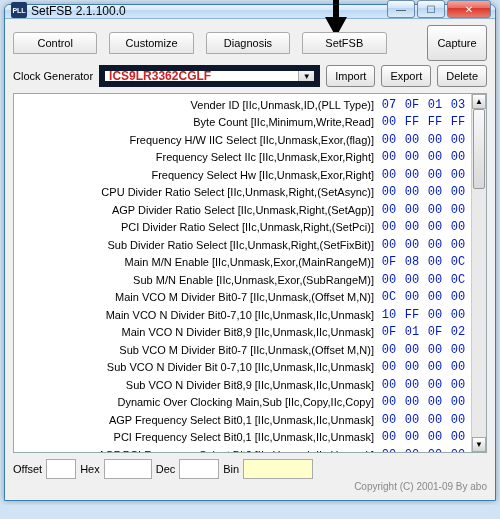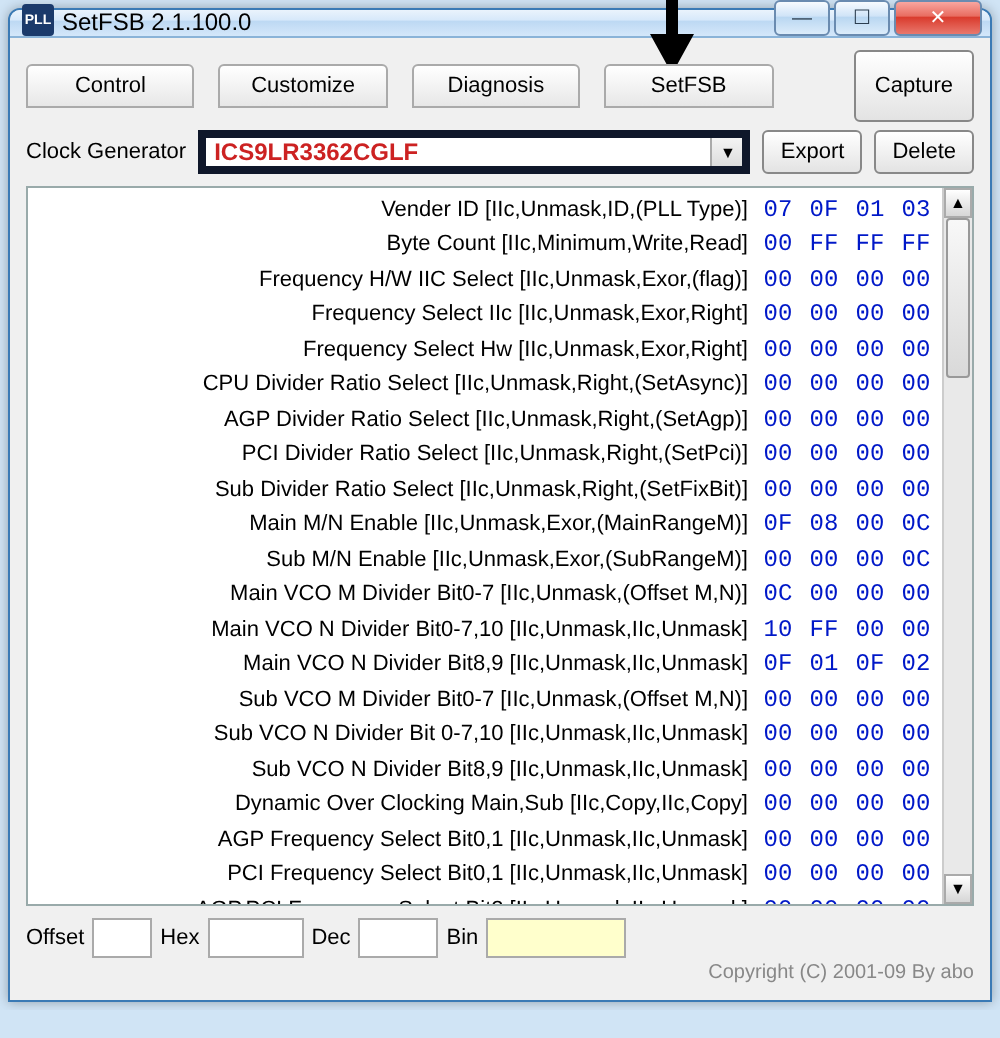--- a/index.html
+++ b/index.html
@@ -11,21 +11,21 @@
   .winbtns { display: flex; gap: 2px; }
   .winbtn { width: 28px; height: 18px; border-radius: 3px; border: 1px solid #6a8bb0; display: flex; align-items: center; justify-content: center; font-size: 10px; color: #2c3e50; background: linear-gradient(to bottom,#f7fbff,#cfe3f7 45%,#b8d6f1 46%,#dcecfa); cursor: pointer; }
   .winbtn.close { background: linear-gradient(to bottom,#f8a6a0,#e86b5f 45%,#d9392b 46%,#e9786d); color: #fff; width: 44px; }
   .client { padding: 6px 8px 8px 8px; background: #f0f0f0; }
   .tabbar { display: flex; gap: 12px; margin-bottom: 4px; align-items:center; }
   .tab { flex: 1; border: 1px solid #aaa; background: linear-gradient(#fff,#e7e7e7); height: 22px; display:flex; align-items:center; justify-content:center; border-radius:3px 3px 0 0; cursor:pointer; position:relative; }
   .tab.spacer { flex:0.2; border:none; background:none; cursor:default;}
   .capture { width:60px; height:36px; border:1px solid #888; background:linear-gradient(#fff,#e3e3e3); border-radius:3px; display:flex; align-items:center; justify-content:center; cursor:pointer;}
   .row2 { display:flex; align-items:center; gap:6px; margin-bottom:6px; }
   .label { white-space:nowrap; }
-  .combo { flex:1; display:flex; align-items:center; border:4px solid #0f172a; height:22px; background:#fff; position:relative; }
+  .combo { flex:1; display:flex; align-items:center; border:6px solid #0f172a; height:22px; background:#fff; position:relative; }
   .combo .val { flex:1; padding:0 4px; color:#c22; font-weight:bold; font-size:12px; }
   .combo .drop { width:16px; height:100%; background:linear-gradient(#f4f4f4,#ddd); border-left:1px solid #aaa; display:flex; align-items:center; justify-content:center; cursor:pointer; font-size:8px;}
   .btn { height:22px; padding:0 8px; border:1px solid #888; background:linear-gradient(#fff,#e3e3e3); border-radius:3px; cursor:pointer; display:flex; align-items:center; justify-content:center; }
   .listpane { border:1px solid #9aa; background:#fff; height:360px; overflow:hidden; position:relative; display:flex; }
   .listbody { flex:1; padding:2px 0; }
   .lrow { display:flex; align-items:center; height:17.5px; font-family: Tahoma, sans-serif; font-size:11px;margin-left:12px; }
   .lrow .desc { flex:1; text-align:right; padding-right:6px; color:#000; white-space:nowrap; overflow:hidden;}
   .lrow .hex { font-family: "Courier New", monospace; font-size:12px; padding-right:4px; color:#0018c8; display:flex; gap:5px;}
   .lrow .hex span{ width:18px; text-align:center; }
   .lrow.top .hex { color:#0018c8; }
@@ -72,20 +72,21 @@
         <div class="capture">Capture</div>
       </div>
     </div>
 
     <div class="row2">
       <span class="label">Clock Generator</span>
       <div class="combo">
         <div class="val">ICS9LR3362CGLF</div>
         <div class="drop">▼</div>
       </div>
+      <div class="btn">Import</div>
       <div class="btn">Export</div>
       <div class="btn">Delete</div>
     </div>
 
     <div class="listpane">
       <div class="listbody" id="listbody">
           <div class="lrow top">
             <div class="desc">Vender ID [IIc,Unmask,ID,(PLL Type)]</div>
             <div class="hex">
               <span>07</span>

